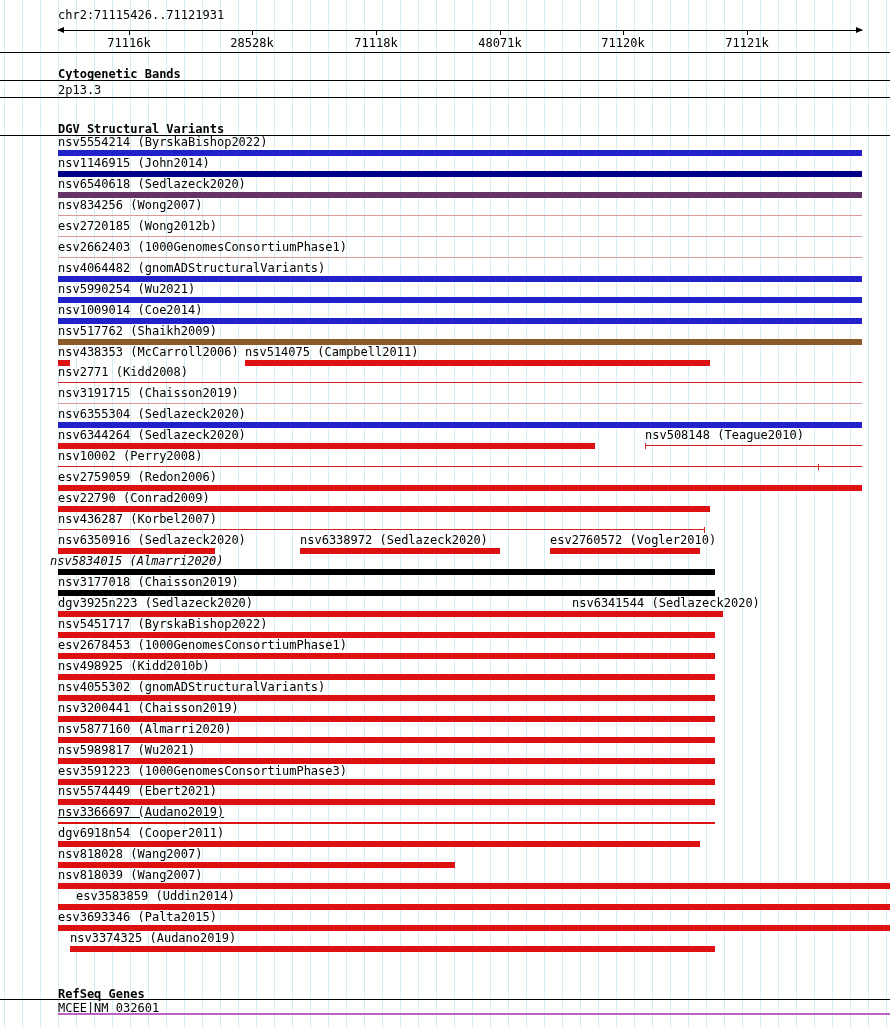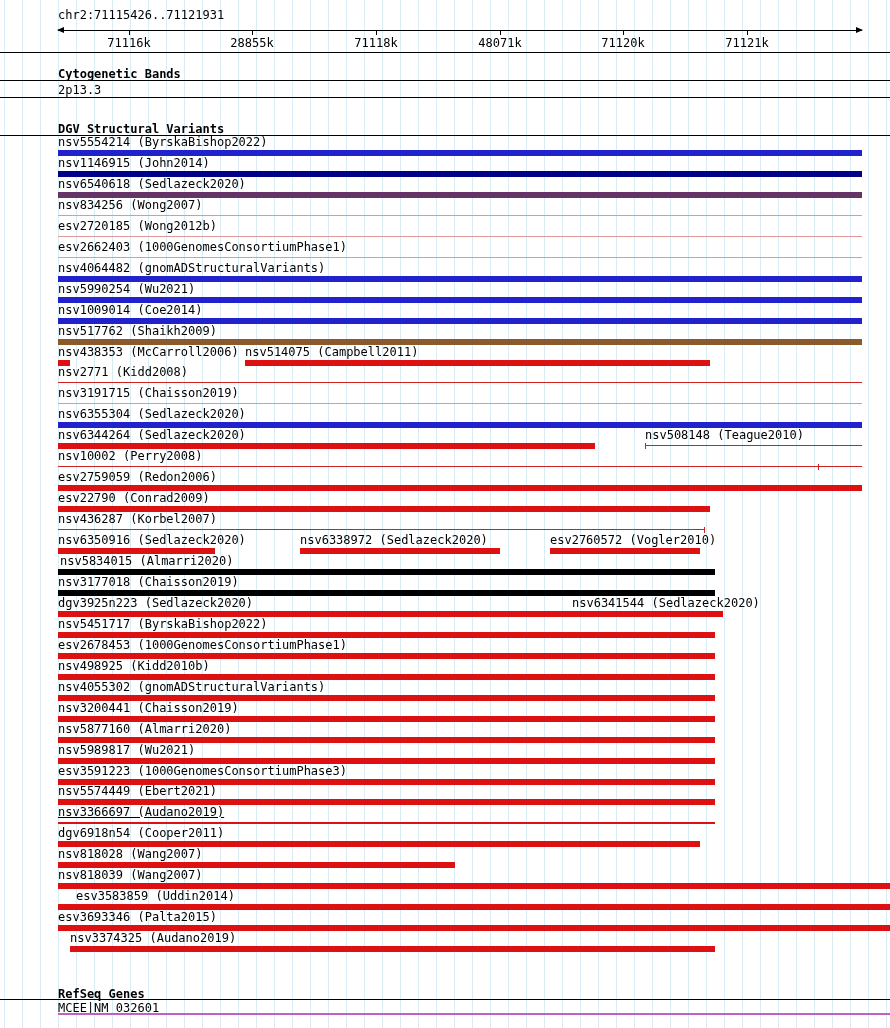--- a/index.html
+++ b/index.html
@@ -34,21 +34,21 @@
   <div class="pos-label">chr2:71115426..71121931</div>
 
   <div>
     <div class="ruler-line"></div>
     <div class="arrow left"></div>
     <div class="arrow right"></div>
     <div id="ruler-ticks">
         <div class="tick" style="left: 129px;"></div>
         <div class="tick-label" style="left: 129px;">71116k</div>
         <div class="tick" style="left: 252px;"></div>
-        <div class="tick-label" style="left: 252px;">28855k</div>
+        <div class="tick-label" style="left: 252px;">28528k</div>
         <div class="tick" style="left: 376px;"></div>
         <div class="tick-label" style="left: 376px;">71118k</div>
         <div class="tick" style="left: 500px;"></div>
         <div class="tick-label" style="left: 500px;">48071k</div>
         <div class="tick" style="left: 623px;"></div>
         <div class="tick-label" style="left: 623px;">71120k</div>
         <div class="tick" style="left: 747px;"></div>
         <div class="tick-label" style="left: 747px;">71121k</div>
       </div>
   </div>
@@ -108,21 +108,21 @@
       <div class="feat-bar" style="left: 58px; width: 652px; height: 6px; top: 506px; background: rgb(221, 17, 17);"></div>
       <div class="feat-label" style="left: 58px; top: 514px;">nsv436287 (Korbel2007)</div>
       <div class="feat-bar" style="left: 58px; width: 647px; height: 1px; top: 529px; background: rgb(204, 34, 34);"></div>
       <div class="feat-bar" style="left: 704px; width: 1px; height: 6px; top: 527px; background: rgb(204, 34, 34);"></div>
       <div class="feat-label" style="left: 58px; top: 535px;">nsv6350916 (Sedlazeck2020)</div>
       <div class="feat-bar" style="left: 58px; width: 157px; height: 6px; top: 548px; background: rgb(221, 17, 17);"></div>
       <div class="feat-label" style="left: 300px; top: 535px;">nsv6338972 (Sedlazeck2020)</div>
       <div class="feat-bar" style="left: 300px; width: 200px; height: 6px; top: 548px; background: rgb(221, 17, 17);"></div>
       <div class="feat-label" style="left: 550px; top: 535px;">esv2760572 (Vogler2010)</div>
       <div class="feat-bar" style="left: 550px; width: 150px; height: 6px; top: 548px; background: rgb(221, 17, 17);"></div>
-      <div class="feat-label" style="left: 60px; top: 556px;">nsv5834015 (Almarri2020)</div>
+      <div class="feat-label" style="left: 50px; top: 556px; font-style: italic;">nsv5834015 (Almarri2020)</div>
       <div class="feat-bar" style="left: 58px; width: 657px; height: 6px; top: 569px; background: rgb(0, 0, 0);"></div>
       <div class="feat-label" style="left: 58px; top: 577px;">nsv3177018 (Chaisson2019)</div>
       <div class="feat-bar" style="left: 58px; width: 657px; height: 6px; top: 590px; background: rgb(0, 0, 0);"></div>
       <div class="feat-label" style="left: 58px; top: 598px;">dgv3925n223 (Sedlazeck2020)</div>
       <div class="feat-bar" style="left: 58px; width: 507px; height: 6px; top: 611px; background: rgb(221, 17, 17);"></div>
       <div class="feat-label" style="left: 572px; top: 598px;">nsv6341544 (Sedlazeck2020)</div>
       <div class="feat-bar" style="left: 565px; width: 158px; height: 6px; top: 611px; background: rgb(221, 17, 17);"></div>
       <div class="feat-label" style="left: 58px; top: 619px;">nsv5451717 (ByrskaBishop2022)</div>
       <div class="feat-bar" style="left: 58px; width: 657px; height: 6px; top: 632px; background: rgb(221, 17, 17);"></div>
       <div class="feat-label" style="left: 58px; top: 640px;">esv2678453 (1000GenomesConsortiumPhase1)</div>

